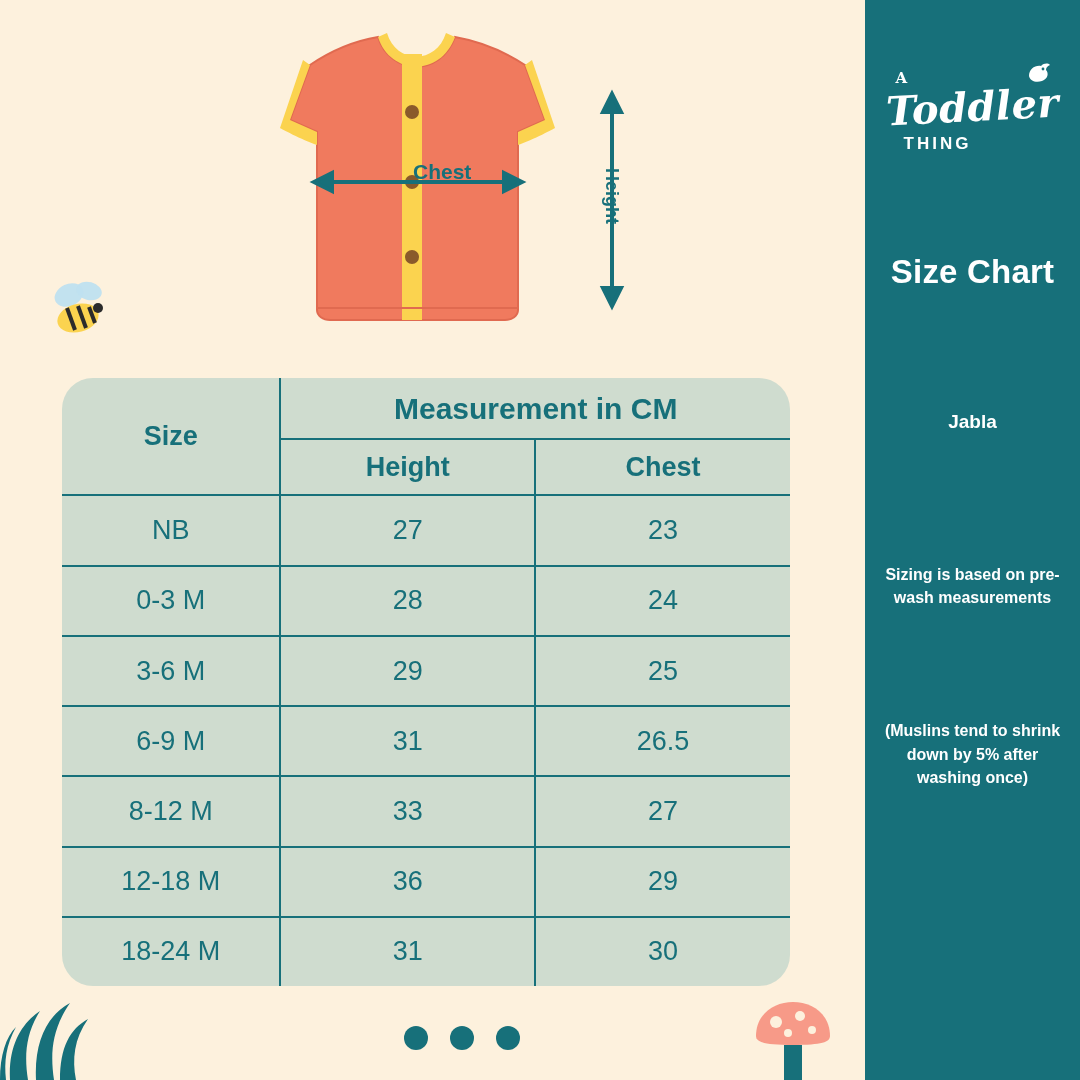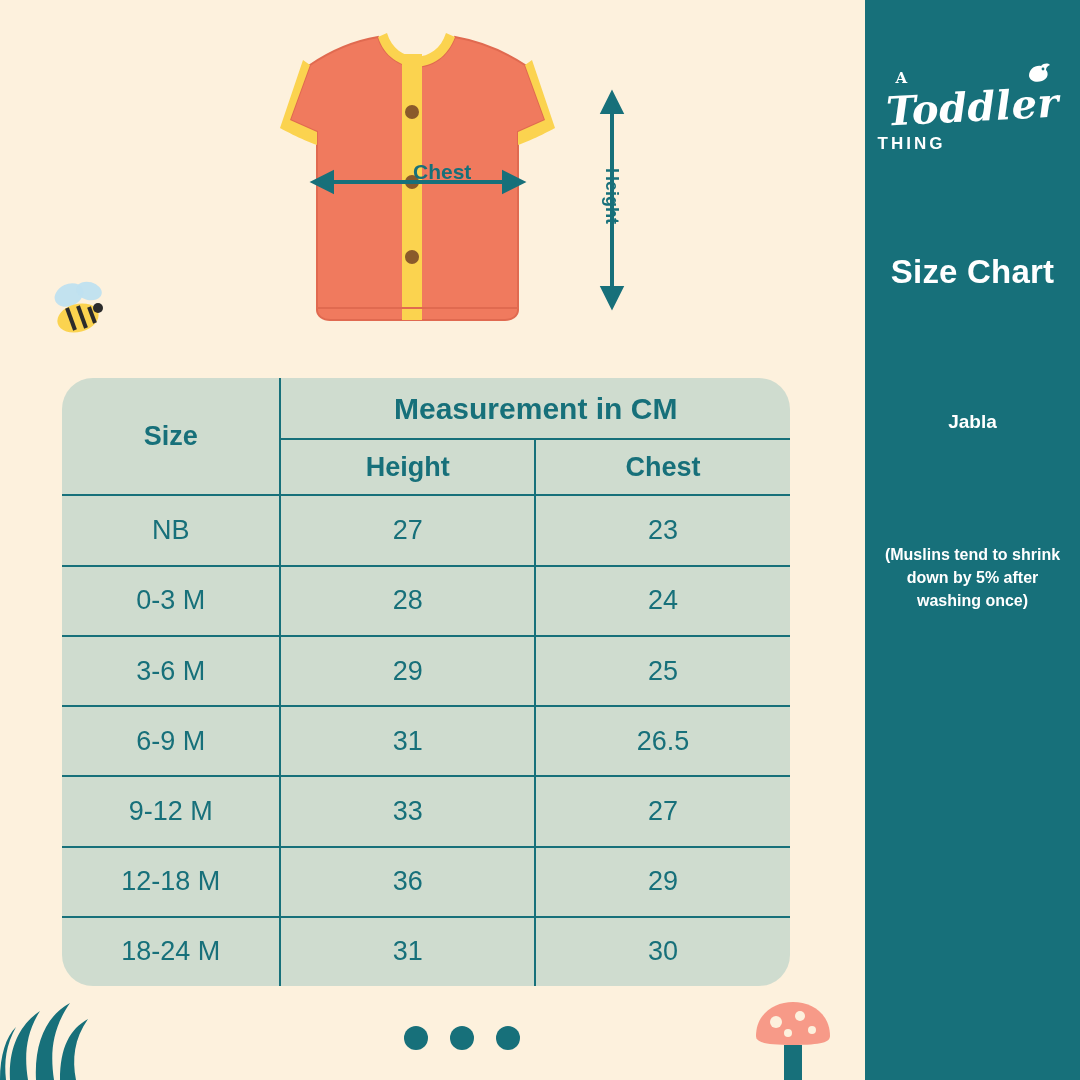--- a/index.html
+++ b/index.html
@@ -31,21 +31,21 @@
   }
   .brand-main {
     font-family: "DejaVu Serif", serif;
     font-size: 40px; font-style: italic; font-weight: bold;
     letter-spacing: 0.5px;
     transform: rotate(-3deg);
   }
   .brand-sub {
     font-family: "Liberation Sans", sans-serif;
     font-size: 17px; font-weight: bold; letter-spacing: 3px;
-    margin-top: 4px; align-self: flex-start; 
+    margin-top: 4px; align-self: flex-start; margin-left: 26px;
   }
   .bird {
     position: absolute; top: 62px; right: 28px;
     width: 26px; height: 22px;
   }
   .panel-title {
     margin-top: 87px;
     color: #ffffff;
     font-size: 33px; font-weight: bold;
     letter-spacing: 0.2px;
@@ -211,21 +211,21 @@
           <td class="cell-body col-size">3-6 M</td>
           <td class="cell-body col-h">29</td>
           <td class="cell-body col-c">25</td>
         </tr>
         <tr>
           <td class="cell-body col-size">6-9 M</td>
           <td class="cell-body col-h">31</td>
           <td class="cell-body col-c">26.5</td>
         </tr>
         <tr>
-          <td class="cell-body col-size">9-12 M</td>
+          <td class="cell-body col-size">8-12 M</td>
           <td class="cell-body col-h">33</td>
           <td class="cell-body col-c">27</td>
         </tr>
         <tr>
           <td class="cell-body col-size">12-18 M</td>
           <td class="cell-body col-h">36</td>
           <td class="cell-body col-c">29</td>
         </tr>
         <tr>
           <td class="cell-body col-size">18-24 M</td>
@@ -263,16 +263,17 @@
       <span class="brand-a">A</span>
       <span class="brand-main">Toddler</span>
       <span class="brand-sub">THING</span>
       <svg class="bird" viewBox="0 0 26 22">
         <path d="M3 14 C3 7 9 3 15 4 C18 1 22 1 24 3 C21 4 20 6 20 8 C23 11 22 17 16 19 C10 21 4 19 3 14 Z" fill="#ffffff"></path>
         <circle cx="17" cy="7" r="1.4" fill="#17707a"></circle>
       </svg>
     </div>
     <div class="panel-title">Size Chart</div>
     <div class="panel-product">Jabla</div>
+    <div class="panel-note">Sizing is based on pre-wash measurements</div>
     <div class="panel-note2">(Muslins tend to shrink down by 5% after washing once)</div>
   </div>
 
 </div>
 
 </body></html>

